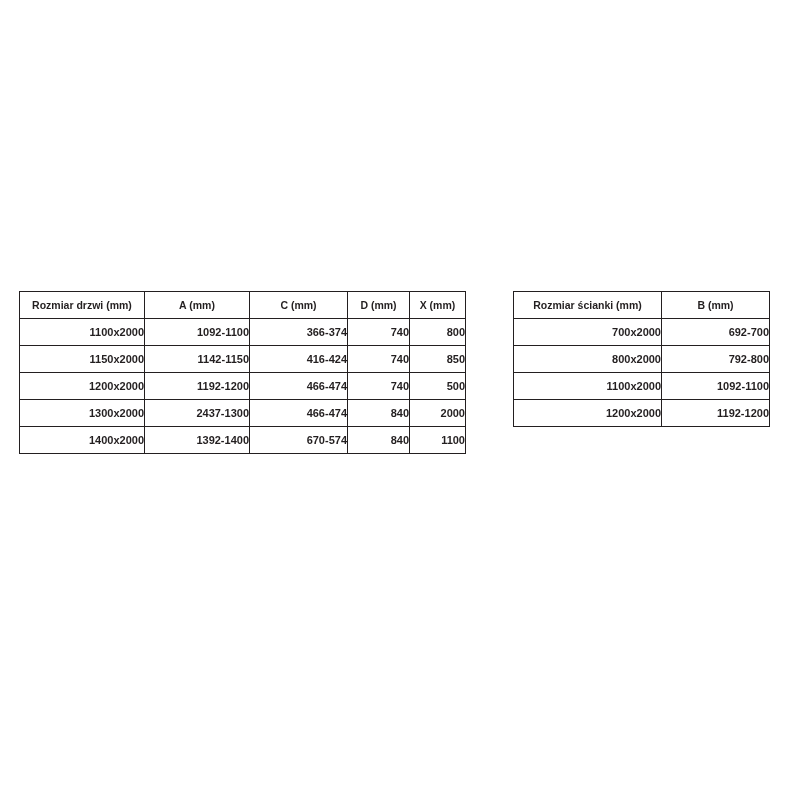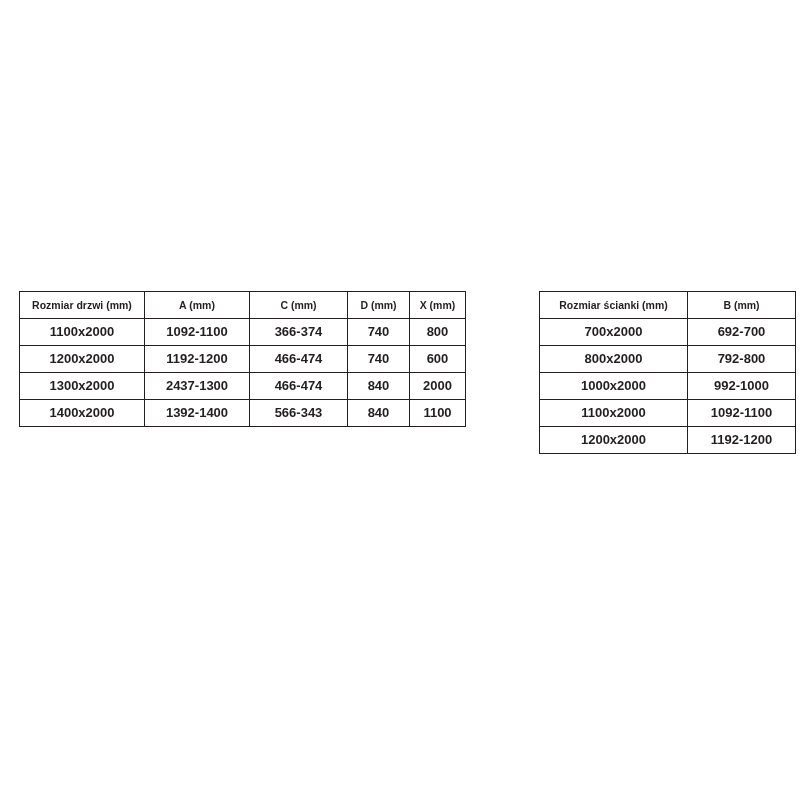--- a/index.html
+++ b/index.html
@@ -23,21 +23,21 @@
   }
   
   .table-wrap {
     position: absolute;
   }
   #doors-table-wrap {
     left: 19px;
     top: 291px;
   }
   #wall-table-wrap {
-    left: 539px;
+    left: 513px;
     top: 291px;
   }
   table.spec {
     border-collapse: collapse;
     table-layout: fixed;
   }
   table.spec td, table.spec th {
     border: 1px solid #231f20;
     text-align: center;
     vertical-align: middle;
@@ -45,21 +45,22 @@
     font-weight: bold;
     padding: 0;
     height: 26px;
     line-height: 26px;
     white-space: nowrap;
   }
   table.spec th {
     font-size: 10.5px;
   }
   table.spec td {
-    font-size: 13px;
+    font-size: 11px;
+    text-align: right;
   }
   
   #doors-table col.c0 { width: 125px; }
   #doors-table col.c1 { width: 105px; }
   #doors-table col.c2 { width: 98px; }
   #doors-table col.c3 { width: 62px; }
   #doors-table col.c4 { width: 56px; }
   
   #wall-table col.w0 { width: 148px; }
   #wall-table col.w1 { width: 108px; }
@@ -89,37 +90,44 @@
       </thead>
       <tbody>
         <tr>
           <td>1100x2000</td>
           <td>1092-1100</td>
           <td>366-374</td>
           <td>740</td>
           <td>800</td>
         </tr>
         <tr>
+          <td>1150x2000</td>
+          <td>1142-1150</td>
+          <td>416-424</td>
+          <td>740</td>
+          <td>850</td>
+        </tr>
+        <tr>
           <td>1200x2000</td>
           <td>1192-1200</td>
           <td>466-474</td>
           <td>740</td>
-          <td>600</td>
+          <td>500</td>
         </tr>
         <tr>
           <td>1300x2000</td>
           <td>2437-1300</td>
           <td>466-474</td>
           <td>840</td>
           <td>2000</td>
         </tr>
         <tr>
           <td>1400x2000</td>
           <td>1392-1400</td>
-          <td>566-343</td>
+          <td>670-574</td>
           <td>840</td>
           <td>1100</td>
         </tr>
       </tbody>
     </table>
   </div>
 
   <div class="table-wrap" id="wall-table-wrap">
     <table class="spec" id="wall-table">
       <colgroup>
@@ -135,24 +143,20 @@
       <tbody>
         <tr>
           <td>700x2000</td>
           <td>692-700</td>
         </tr>
         <tr>
           <td>800x2000</td>
           <td>792-800</td>
         </tr>
         <tr>
-          <td>1000x2000</td>
-          <td>992-1000</td>
-        </tr>
-        <tr>
           <td>1100x2000</td>
           <td>1092-1100</td>
         </tr>
         <tr>
           <td>1200x2000</td>
           <td>1192-1200</td>
         </tr>
       </tbody>
     </table>
   </div>

